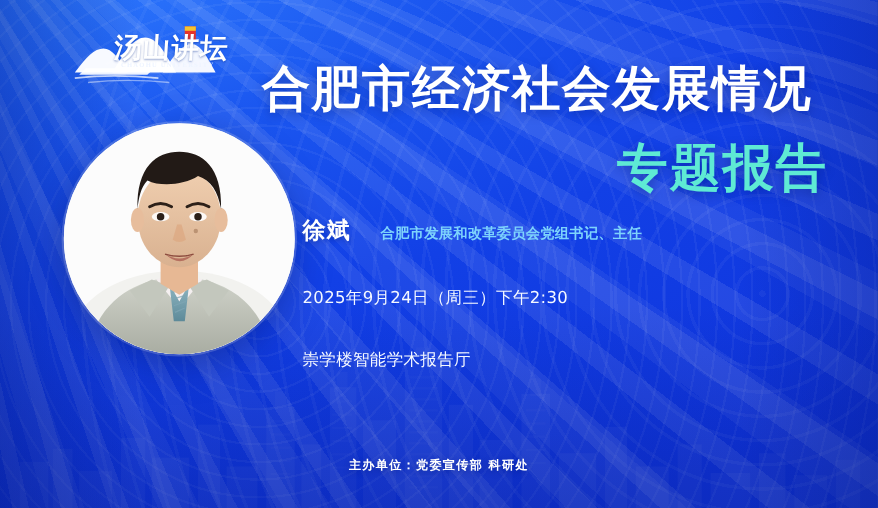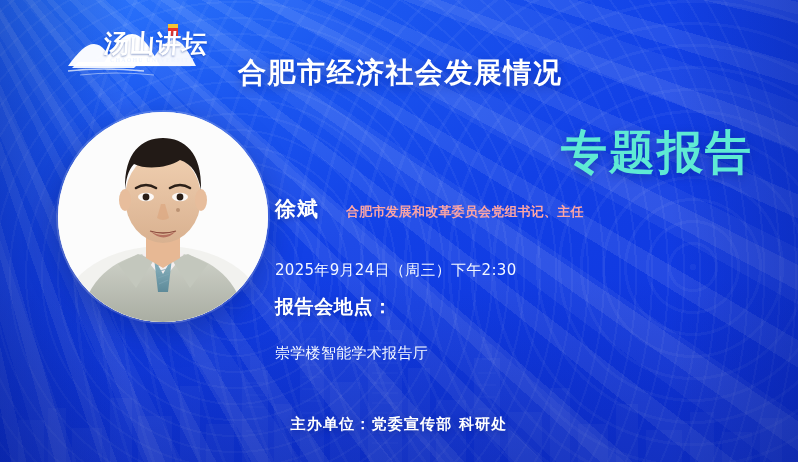--- a/index.html
+++ b/index.html
@@ -79,21 +79,21 @@
   .portrait{
     position:absolute;left:58px;top:112px;width:210px;height:210px;
     border-radius:50%;overflow:hidden;
     background:#fdfdfd;
     box-shadow:0 0 0 2px rgba(255,255,255,.18), 0 10px 34px rgba(2,18,90,.35);
   }
   .portrait svg{display:block;width:100%;height:100%;}
   
   .title-l1{
     position:absolute;left:238px;top:58px;
-    font-size:28px;line-height:1.06;font-weight:700;color:#fff;
+    font-size:44px;line-height:1.06;font-weight:700;color:#fff;
     letter-spacing:1.5px;
     font-family:"DejaVu Sans","Liberation Sans",sans-serif;
     text-shadow:0 3px 10px rgba(3,22,104,.42);
     white-space:nowrap;
   }
   .title-l2{
     position:absolute;right:45px;top:128px;
     font-size:46px;line-height:1.06;font-weight:700;color:#5eead4;
     letter-spacing:2px;
     font-family:"DejaVu Sans","Liberation Sans",sans-serif;
@@ -108,33 +108,33 @@
     text-shadow:0 2px 5px rgba(3,22,104,.35);
     margin:0;
   }
   .row-name{display:flex;align-items:baseline;gap:27px;margin-top:9px;}
   .name{
     font-size:21px;font-weight:700;color:#fff;letter-spacing:1px;
     font-family:"DejaVu Sans","Liberation Sans",sans-serif;
     text-shadow:0 2px 5px rgba(3,22,104,.35);
   }
   .role{
-    font-size:13px;font-weight:700;color:#fca5a5;letter-spacing:.2px;
+    font-size:13px;font-weight:700;color:#7dd3fc;letter-spacing:.2px;
     font-family:Liberation Serif, serif;
   }
   .val{
     font-size:15px;font-weight:400;color:#f4f8ff;letter-spacing:.3px;
     font-family:"DejaVu Sans","Liberation Sans",sans-serif;
     margin-top:24px;
   }
   .gap{height:14px;}
   
   .footer{
     position:absolute;left:0;right:0;top:415px;text-align:center;
-    font-size:15px;font-weight:700;color:#ffffff;letter-spacing:1.2px;
+    font-size:11px;font-weight:700;color:#ffffff;letter-spacing:1.2px;
     font-family:"DejaVu Sans","Liberation Sans",sans-serif;
     text-shadow:0 2px 6px rgba(3,22,104,.40);
   }
 </style>
 </head>
 <body>
 
 <div id="poster">
 
   <div class="bg-base"></div>
@@ -278,19 +278,18 @@
   <div class="title-l2">专题报告</div>
 
   <div class="info">
     <div class="row-name">
       <span class="name">徐斌</span>
       <span class="role">合肥市发展和改革委员会党组书记、主任</span>
     </div>
     <div class="gap"></div>
     <div class="val">2025年9月24日（周三）下午2:30</div>
     <div class="gap"></div>
-    <div class="lbl">报告会地点：</div>
     <div class="val">崇学楼智能学术报告厅</div>
   </div>
 
   <div class="footer">主办单位：党委宣传部  科研处</div>
 
 </div>
 
 </body></html>

